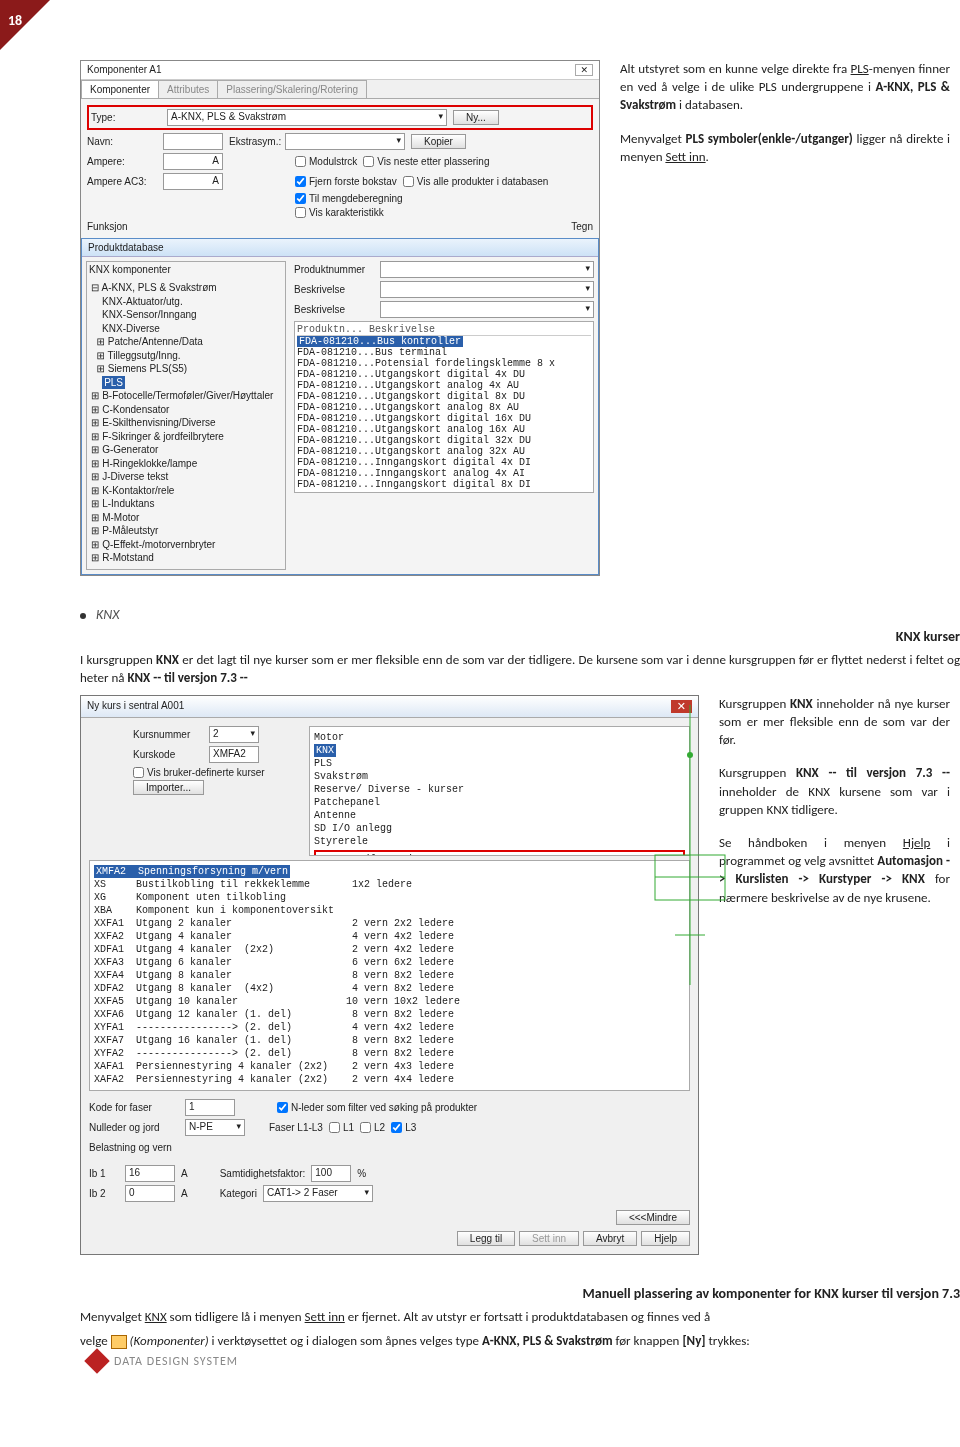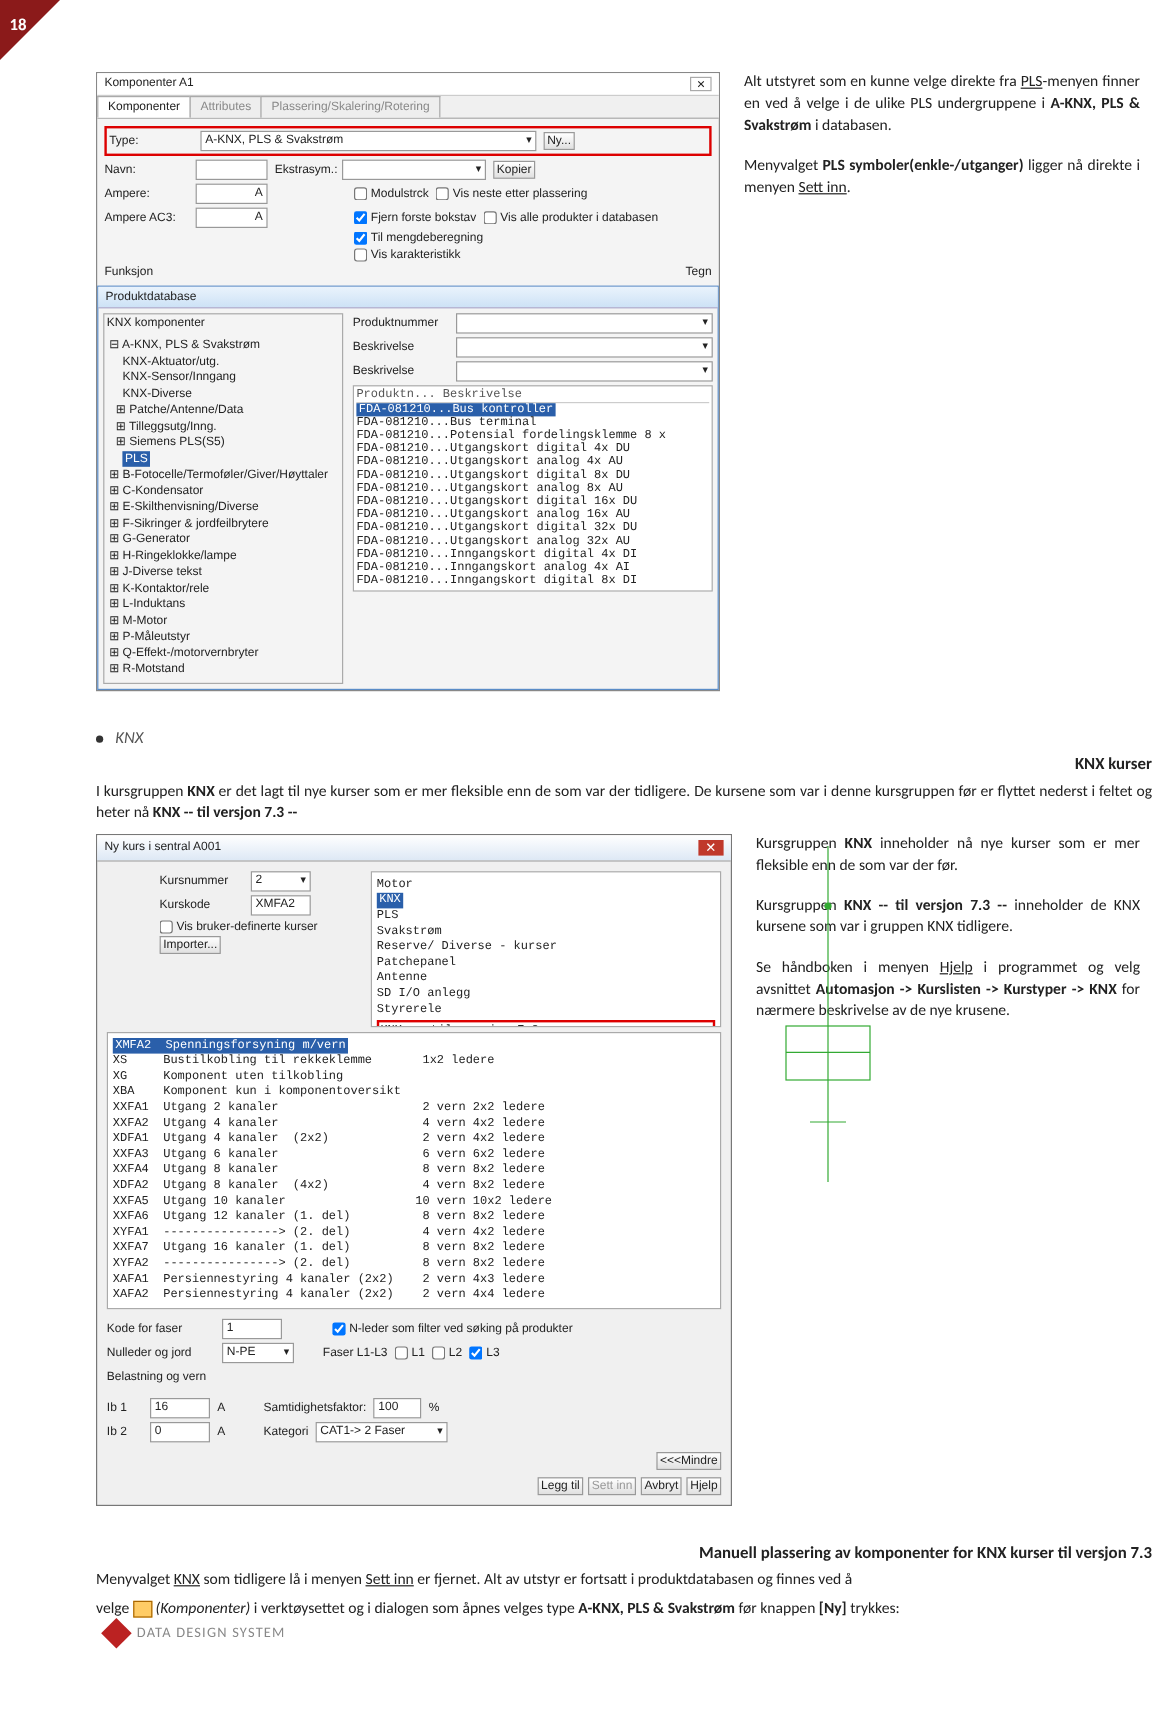--- a/index.html
+++ b/index.html
@@ -13,34 +13,34 @@
 .close-x { border: 1px solid #aaa; padding: 0 4px; font-size: 9px; }
 .tabs { display: flex; border-bottom: 1px solid #aaa; background: #f0f0f0; }
 .tab { padding: 3px 8px; border: 1px solid #aaa; border-bottom: none; background: #fff; margin-right: -1px; font-size: 10px; }
 .tab.inactive { background: #eee; color: #888; }
 .section { padding: 6px; }
 .field-row { display: flex; align-items: center; margin-bottom: 3px; gap: 6px; }
 .field-label { width: 70px; font-size: 10px; }
 .input { border: 1px solid #999; background: #fff; padding: 1px 3px; font-size: 10px; height: 17px; }
 .dropdown { border: 1px solid #999; background: #fff; padding: 1px 3px; font-size: 10px; height: 17px; position: relative; }
 .dropdown::after { content: '▾'; position: absolute; right: 3px; top: 1px; font-size: 9px; }
-.btn { border: 1px solid #999; background: linear-gradient(#fff,#e0e0e0); padding: 1px 2px; font-size: 10px; }
+.btn { border: 1px solid #999; background: linear-gradient(#fff,#e0e0e0); padding: 1px 12px; font-size: 10px; }
 .cb { display: inline-flex; align-items: center; gap: 3px; font-size: 10px; }
 .cb input { width: 11px; height: 11px; }
 .red-box { border: 2px solid #d00; }
 .tree { font-size: 10px; line-height: 1.35; padding: 4px; }
 .tree-item { white-space: nowrap; }
 .text-col { text-align: justify; padding-right: 10px; }
 .text-col p { margin-bottom: 15px; }
 .bullet-heading { display: flex; align-items: baseline; gap: 10px; margin: 10px 0 5px; font-size: 14px; color: #555; }
 .bullet-dot { width: 6px; height: 6px; background: #333; border-radius: 50%; display: inline-block; margin-top: 4px; }
 .bold-heading { font-weight: bold; font-size: 14px; margin-bottom: 6px; text-align: right; }
 .para { font-size: 13px; text-align: justify; line-height: 1.4; }
 .underline { text-decoration: underline; }
-.screenshot2 { border: 1px solid #777; background: #f0f0f0; font-family: Tahoma,sans-serif; font-size: 10px; width: 530px; }
+.screenshot2 { border: 1px solid #777; background: #f0f0f0; font-family: Tahoma,sans-serif; font-size: 10px; width: 619px; }
 .win-title { background: linear-gradient(#fff,#dde8f5); padding: 4px 6px; display: flex; justify-content: space-between; border-bottom: 1px solid #aaa; }
 .red-close { background: #c0392b; color: #fff; padding: 0 6px; font-size: 11px; }
 .course-list { font-family: 'Courier New', monospace; font-size: 10px; line-height: 1.3; background: #fff; border: 1px solid #aaa; padding: 4px; }
 .highlight-blue { background: #2a5faa; color: #fff; display:inline-block; padding:0 2px;}
 .footer-logo { position: absolute; bottom: 20px; left: 88px; display: flex; align-items: center; gap: 8px; color: #888; font-size: 12px; letter-spacing: 1px;}
 .footer-logo .cube { width: 18px; height: 18px; background: #b22; transform: rotate(45deg); }
 .green-diag { stroke: #3a3; stroke-width: 1; fill: none; }
 .mono { font-family: 'Courier New', monospace; }
 </style>
 </head>

